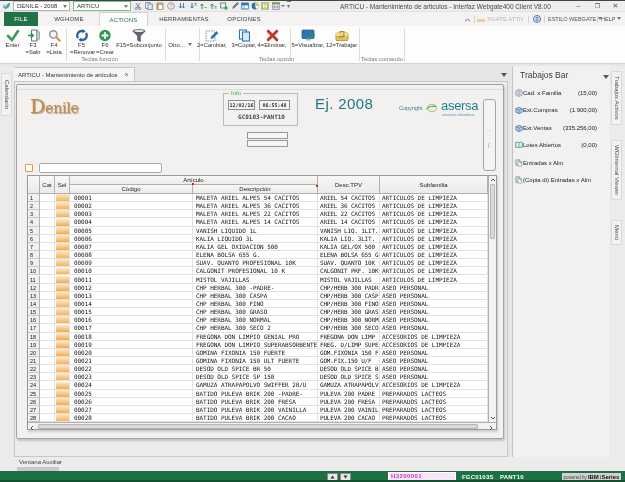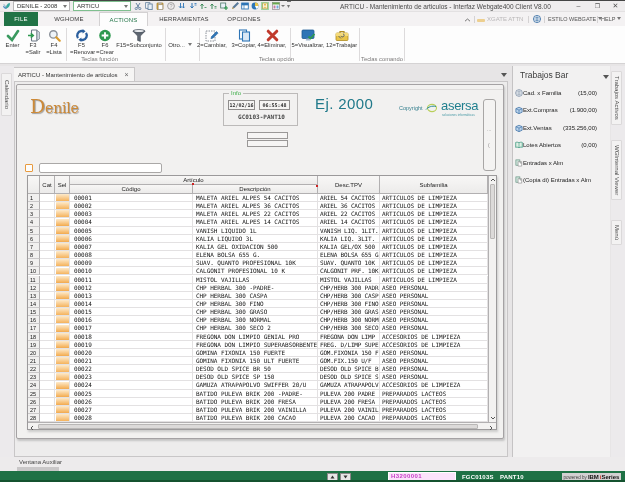--- a/index.html
+++ b/index.html
@@ -328,21 +328,21 @@
   <div class="workbox"></div>
   <div class="panel">
     <div class="abs" style="left:0;top:4px;width:486px;height:1px;background:#dedcdb;"></div>
     <div class="logo"><span class="cap">D</span><span>enile</span></div>
     <div class="infobox">
       <span class="lab">Info</span>
       <span class="ibx" style="left:4px;width:27px;">12/02/16</span>
       <span class="ibx" style="left:35px;width:31px;">06:55:48</span>
       <span class="gccode">GC0103-PANT10</span>
     </div>
-    <div class="ej">Ej. 2000</div>
+    <div class="ej">Ej. 2008</div>
     <div class="cop">Copyright</div>
     <svg class="swoosh" viewBox="0 0 13 10">
       <ellipse cx="7" cy="5" rx="4.5" ry="3.6" fill="none" stroke="#b9cf5a" stroke-width="1.1"></ellipse>
       <path d="M1 6.5c2-2.5 6-4 10-3" stroke="#2b8d99" stroke-width="1" fill="none"></path>
     </svg>
     <div class="asersa">asersa</div>
     <div class="tagline">soluciones informáticas</div>
     <div class="tallbox">
       <div style="position:absolute;left:3px;top:26px;font-size:5px;color:#8a8888;">...</div>
       <div style="position:absolute;left:4px;top:42px;font-size:5px;color:#8a8888;">(</div>

